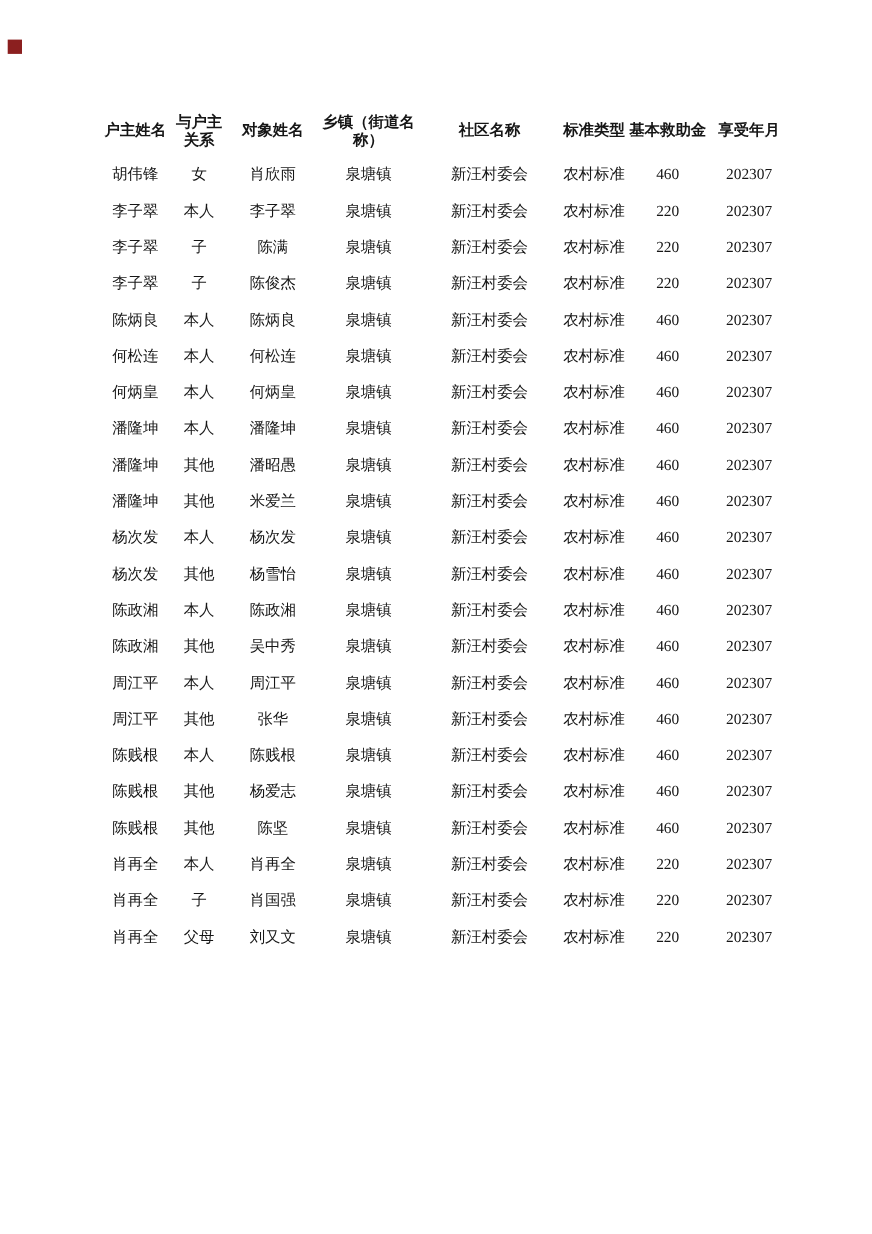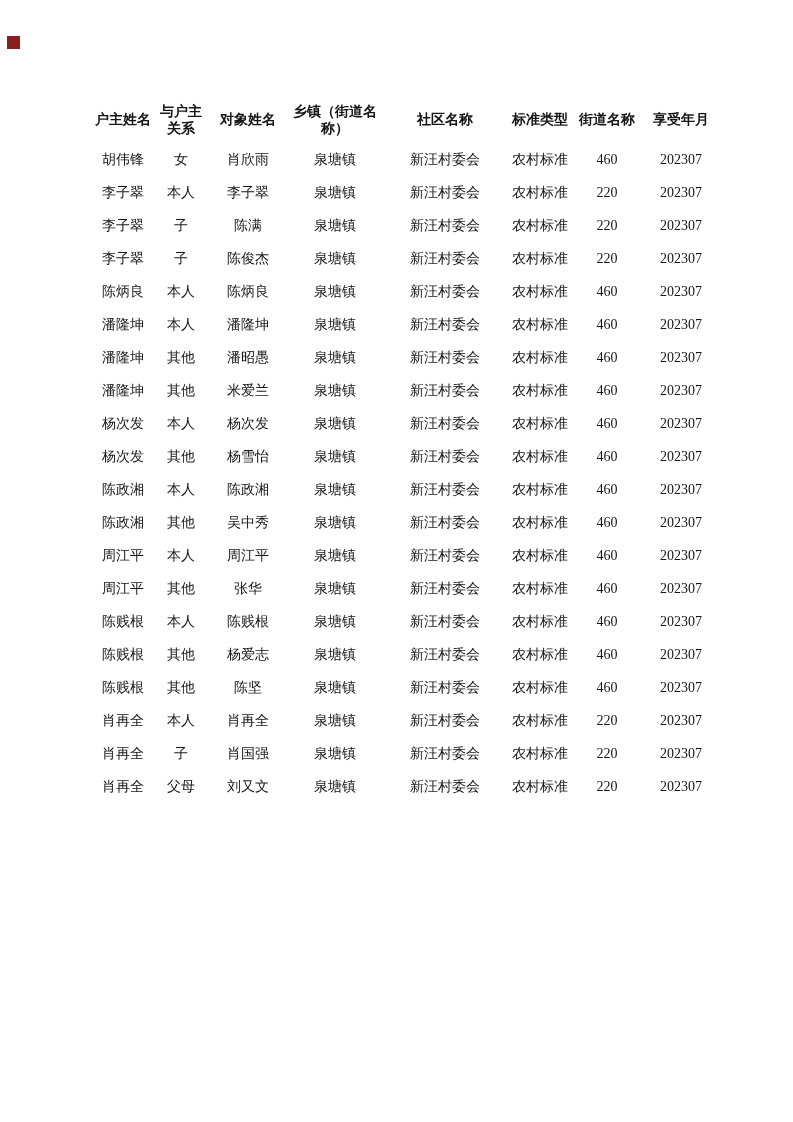--- a/index.html
+++ b/index.html
@@ -37,21 +37,21 @@
       <col class="w8">
   </colgroup>
   <thead>
     <tr>
         <th>户主姓名</th>
         <th>与户主关系</th>
         <th>对象姓名</th>
         <th>乡镇（街道名称）</th>
         <th>社区名称</th>
         <th>标准类型</th>
-        <th>街道名称</th>
+        <th>基本救助金</th>
         <th>享受年月</th>
       </tr>
   </thead>
   <tbody>
       <tr>
         <td>胡伟锋</td>
         <td>女</td>
         <td>肖欣雨</td>
         <td>泉塘镇</td>
         <td>新汪村委会</td>
@@ -86,20 +86,40 @@
         <td>泉塘镇</td>
         <td>新汪村委会</td>
         <td>农村标准</td>
         <td>220</td>
         <td>202307</td>
       </tr>
       <tr>
         <td>陈炳良</td>
         <td>本人</td>
         <td>陈炳良</td>
+        <td>泉塘镇</td>
+        <td>新汪村委会</td>
+        <td>农村标准</td>
+        <td>460</td>
+        <td>202307</td>
+      </tr>
+      <tr>
+        <td>何松连</td>
+        <td>本人</td>
+        <td>何松连</td>
+        <td>泉塘镇</td>
+        <td>新汪村委会</td>
+        <td>农村标准</td>
+        <td>460</td>
+        <td>202307</td>
+      </tr>
+      <tr>
+        <td>何炳皇</td>
+        <td>本人</td>
+        <td>何炳皇</td>
         <td>泉塘镇</td>
         <td>新汪村委会</td>
         <td>农村标准</td>
         <td>460</td>
         <td>202307</td>
       </tr>
       <tr>
         <td>潘隆坤</td>
         <td>本人</td>
         <td>潘隆坤</td>

